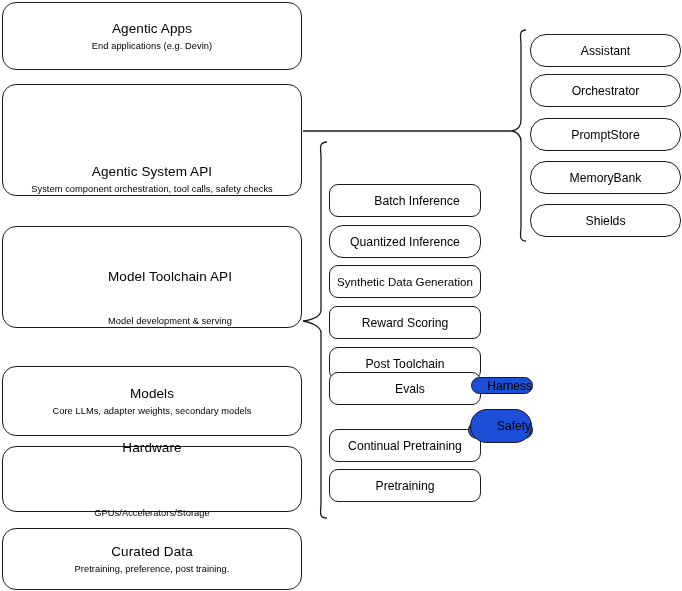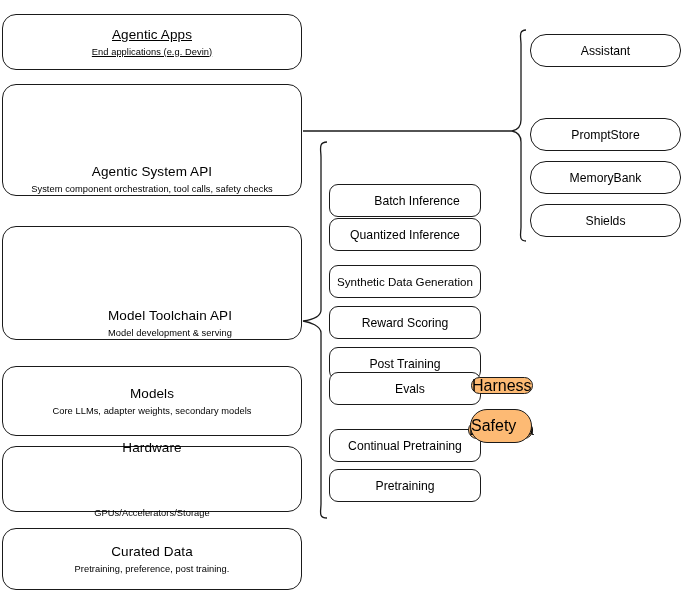--- a/index.html
+++ b/index.html
@@ -75,27 +75,27 @@
   }
   .right .title {
     font-size: 12.2px;
     line-height: 14px;
   }
 
   
   .pill {
     position: absolute;
     box-sizing: border-box;
-    background: #fdba74;
+    background: #1d4ed8;
     border: 1.3px solid #1a1a1a;
     border-radius: 999px;
     display: flex;
     align-items: center;
-    justify-content: flex-start;
-    font-size: 16px;
+    justify-content: flex-end;
+    font-size: 12px;
     line-height: 12px;
     z-index: 5;
   }
 
   svg.links {
     position: absolute;
     left: 0; top: 0;
     width: 682px;
     height: 591px;
     overflow: visible;
@@ -126,31 +126,31 @@
 
     <path d="M 327 142
              C 318 142, 321 150, 321 157
              L 321 310
              C 321 317, 310 320, 303 321
              C 310 322, 321 326, 321 333
              L 321 504
              C 321 511, 318 518, 327 518"></path>
   </svg>
 
-  <div class="node layer" style="top:14px; height:56px;text-decoration:underline;">
+  <div class="node layer" style="top:2px; height:68px;">
     <div class="title">Agentic Apps</div>
     <div class="sub">End applications (e.g. Devin)</div>
   </div>
 
   <div class="node layer" style="top:84px; height:112px; justify-content:flex-end; padding-top:43px;">
     <div class="title">Agentic System API</div>
     <div class="sub">System component orchestration, tool calls, safety checks</div>
   </div>
 
-  <div class="node layer" style="top:226px; height:114px; justify-content:flex-end; padding-top:42px;padding-left:36px;">
+  <div class="node layer" style="top:226px; height:102px; justify-content:space-between; padding-top:42px;padding-left:36px;">
     <div class="title">Model Toolchain API</div>
     <div class="sub">Model development &amp; serving</div>
   </div>
 
   <div class="node layer" style="top:366px; height:70px;">
     <div class="title">Models</div>
     <div class="sub">Core LLMs, adapter weights, secondary models</div>
   </div>
 
   <div class="node layer" style="top:446px; height:66px;gap:48px;">
@@ -159,31 +159,31 @@
   </div>
 
   <div class="node layer" style="top:528px; height:62px;">
     <div class="title">Curated Data</div>
     <div class="sub">Pretraining, preference, post training.</div>
   </div>
 
   <div class="node mid" style="top:184px;padding-left:24px;">
     <div class="title">Batch Inference</div>
   </div>
-  <div class="node mid" style="top:218px;">
+  <div class="node mid" style="top:225px;border-radius:14px;">
     <div class="title">Quantized Inference</div>
   </div>
   <div class="node mid" style="top:265px;">
     <div class="title" style="font-size:11.6px;">Synthetic Data Generation</div>
   </div>
-  <div class="node mid" style="top:306px;">
+  <div class="node mid" style="top:306px;border-radius:8px;">
     <div class="title">Reward Scoring</div>
   </div>
   <div class="node mid" style="top:347px;">
-    <div class="title">Post Training</div>
+    <div class="title">Post Toolchain</div>
   </div>
   <div class="node mid" style="top:372px;padding-left:10px;">
     <div class="title">Evals</div>
   </div>
   <div class="node mid" style="top:429px;">
     <div class="title">Continual Pretraining</div>
   </div>
   <div class="node mid" style="top:469px;">
     <div class="title">Pretraining</div>
   </div>
@@ -194,20 +194,23 @@
   <div class="pill" style="left:468px; top:393px; width:65px; height:18px;margin-top:28px;">
     <span>EvalData</span>
   </div>
   <div class="pill" style="left:470px; top:409px; width:62px; height:34px;">
     <span>Safety</span>
   </div>
 
   <div class="node right" style="top:34px;">
     <div class="title">Assistant</div>
   </div>
+  <div class="node right" style="top:74px;">
+    <div class="title">Orchestrator</div>
+  </div>
   <div class="node right" style="top:118px;">
     <div class="title">PromptStore</div>
   </div>
   <div class="node right" style="top:161px;">
     <div class="title">MemoryBank</div>
   </div>
   <div class="node right" style="top:204px;">
     <div class="title">Shields</div>
   </div>
 

